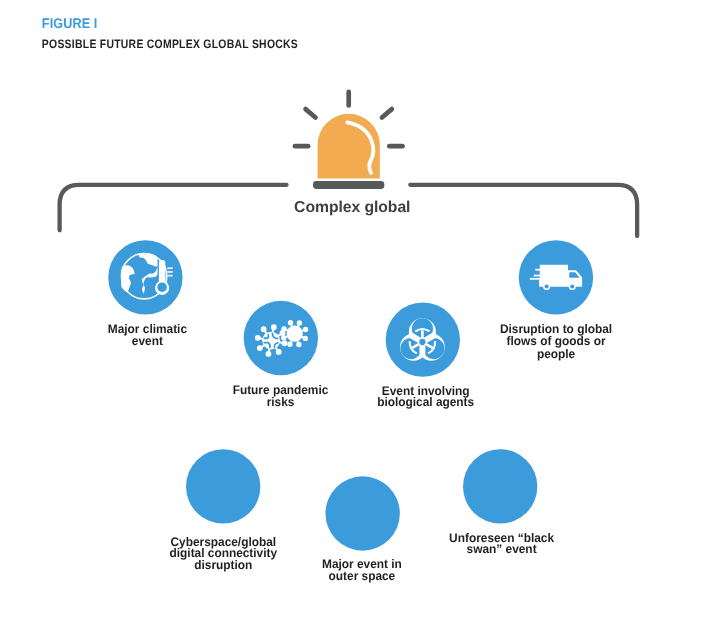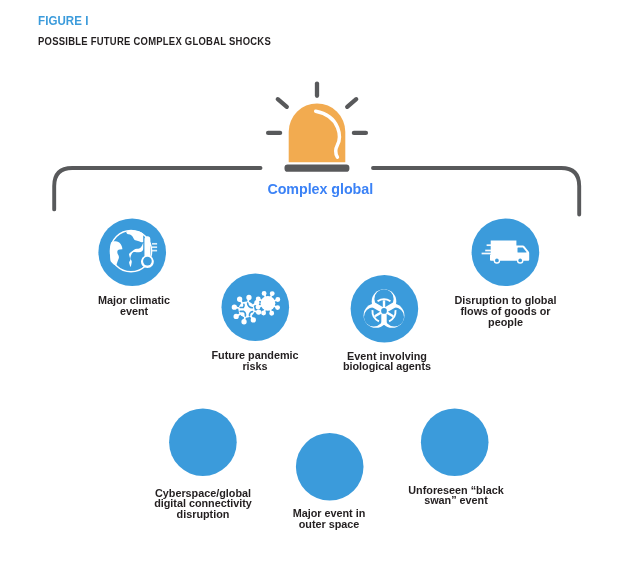--- a/index.html
+++ b/index.html
@@ -7,21 +7,21 @@
        -webkit-font-smoothing:antialiased;overflow:hidden;position:relative;}
   .stage{position:absolute;left:0;top:0;width:639px;height:544px;}
   .fig-label{position:absolute;left:38px;top:13.0px;font-size:12.8px;font-weight:bold;
              letter-spacing:0.1px;color:#3b9bdb;transform:scaleX(0.90);transform-origin:0 0;}
   .fig-title{position:absolute;left:38px;top:34.6px;font-size:11.2px;font-weight:bold;
              letter-spacing:0.30px;color:#231f20;transform:scaleX(0.845);transform-origin:0 0;}
   svg.art{position:absolute;left:0;top:0;width:639px;height:570px;}
   .node-label{position:absolute;font-size:11.35px;font-weight:bold;color:#231f20;
               text-align:center;line-height:10.8px;letter-spacing:-0.02px;
               transform:scaleX(0.955);transform-origin:50% 0;}
-  .center-label{position:absolute;font-size:14.3px;font-weight:bold;color:#3b82f6;
+  .center-label{position:absolute;font-size:14.3px;font-weight:bold;color:#404040;
               text-align:center;line-height:17.6px;letter-spacing:-0.05px;}
 </style>
 </head>
 <body>
 
 <div class="stage">
   <div class="fig-label">FIGURE I</div>
   <div class="fig-title">POSSIBLE FUTURE COMPLEX GLOBAL SHOCKS</div>
 
   <svg class="art" viewBox="0 0 639 570">

